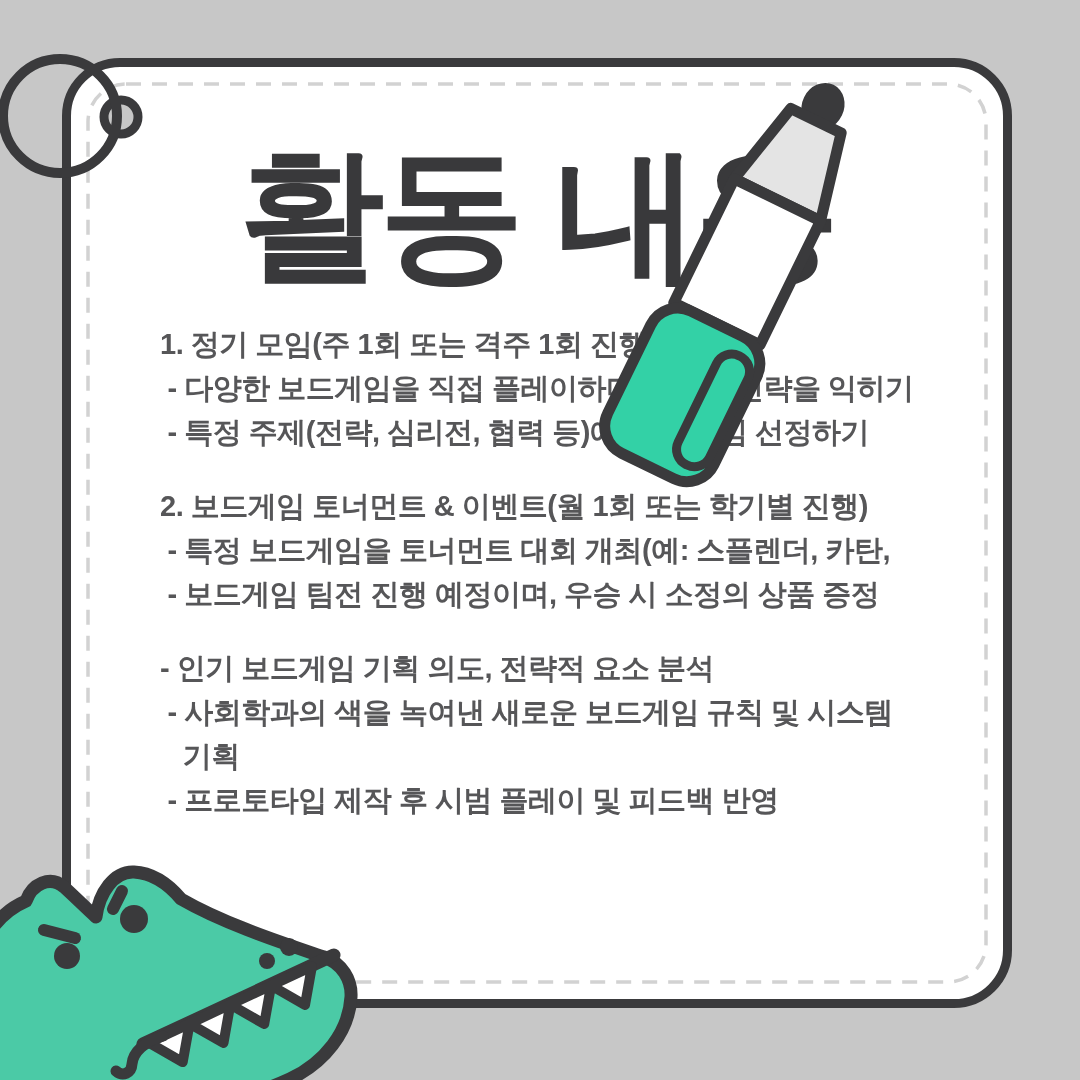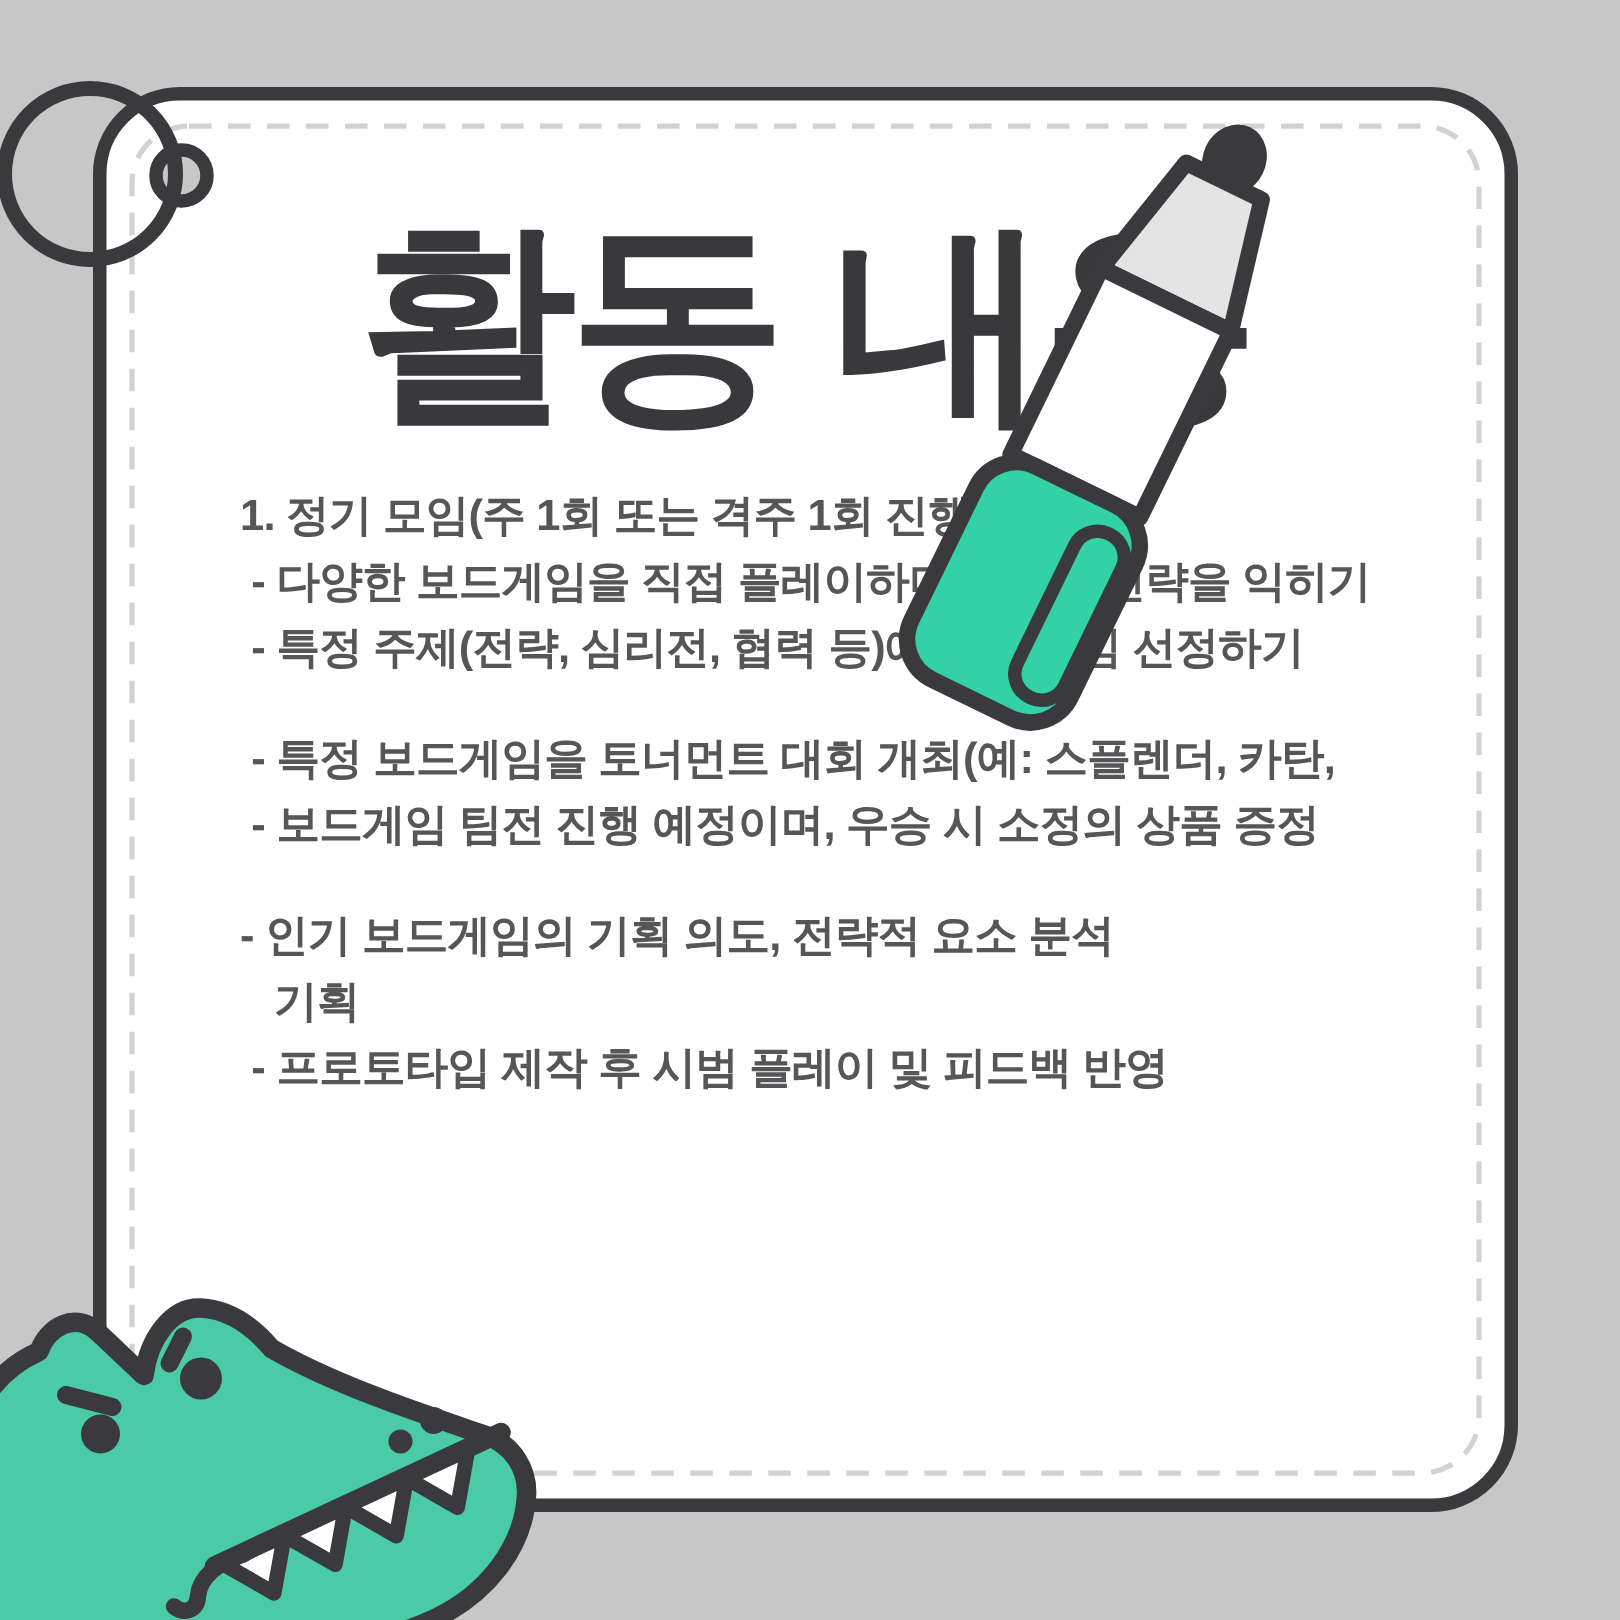--- a/index.html
+++ b/index.html
@@ -79,25 +79,27 @@
 
   <div class="poster-title">활동 내용</div>
 
   <div class="body-text">
     <div class="section">
       <div class="line">1. 정기 모임(주 1회 또는 격주 1회 진행)</div>
       <div class="line"> - 다양한 보드게임을 직접 플레이하며 규칙과 전략을 익히기</div>
       <div class="line"> - 특정 주제(전략, 심리전, 협력 등)에 맞춰 게임 선정하기</div>
     </div>
     <div class="section">
+      <div class="line">2. 보드게임 토너먼트 &amp; 이벤트(월 1회 또는 학기별 진행)</div>
       <div class="line"> - 특정 보드게임을 토너먼트 대회 개최(예: 스플렌더, 카탄,</div>
       <div class="line"> - 보드게임 팀전 진행 예정이며, 우승 시 소정의 상품 증정</div>
     </div>
     <div class="section">
-      <div class="line">- 인기 보드게임의 기획 의도, 전략적 요소 분석</div>
+      <div class="line">- 인기 보드게임 기획 의도, 전략적 요소 분석</div>
+      <div class="line"> - 사회학과의 색을 녹여낸 새로운 보드게임 규칙 및 시스템</div>
       <div class="line">   기획</div>
       <div class="line"> - 프로토타입 제작 후 시범 플레이 및 피드백 반영</div>
     </div>
   </div>
 
   <svg class="deco-overlay" viewBox="0 0 1080 1080" xmlns="http://www.w3.org/2000/svg">
 
     <rect x="88" y="84" width="898" height="898" rx="38" fill="none" stroke="#d2d2d2" stroke-width="3.5" stroke-dasharray="15 11"></rect>
 
     <g>

